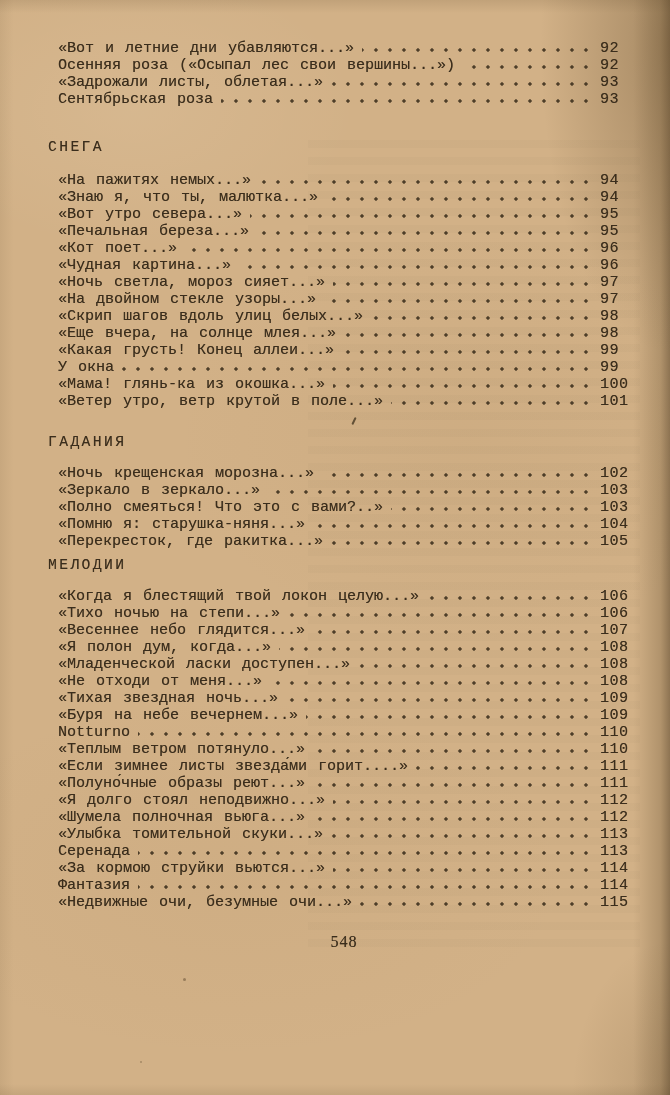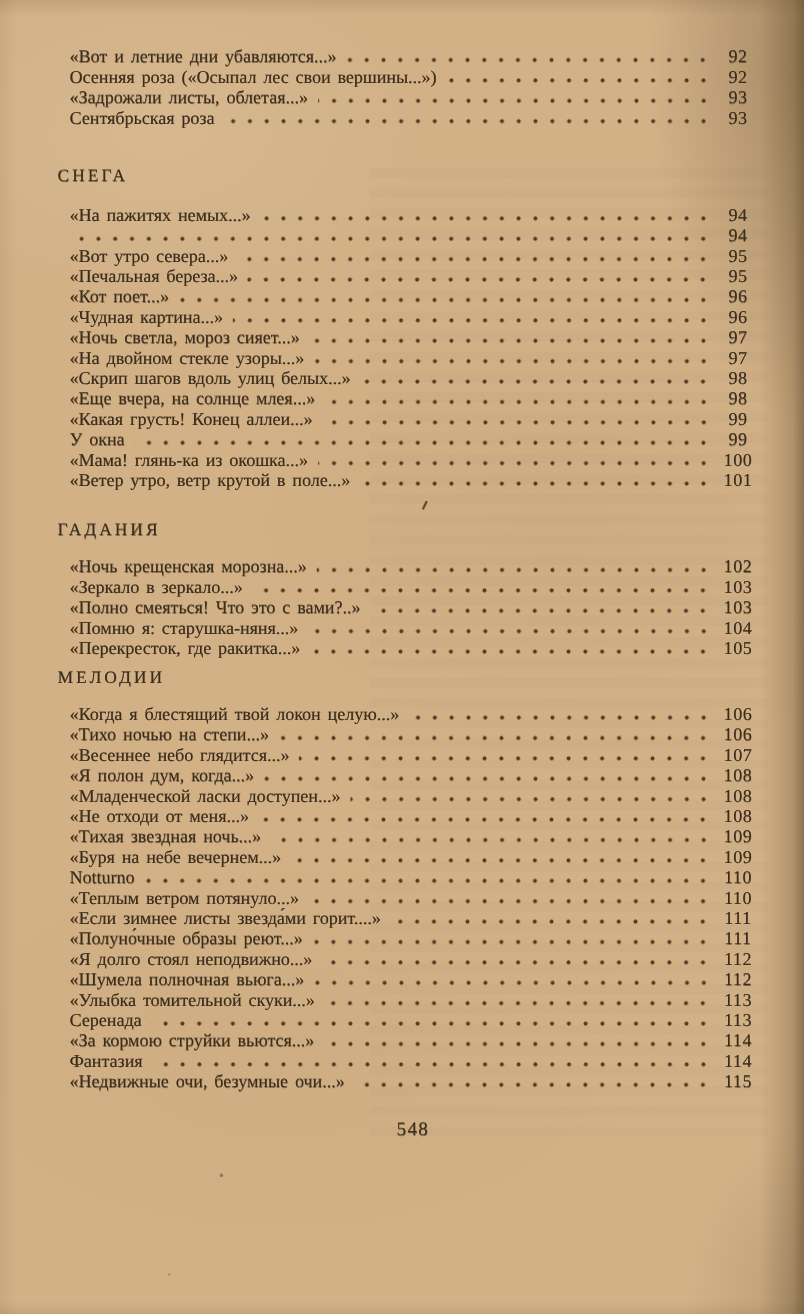--- a/index.html
+++ b/index.html
@@ -28,32 +28,33 @@
   .showthrough {
     position: absolute; left: 46%; right: 30px; top: 140px; bottom: 140px;
     background: repeating-linear-gradient(to bottom,
       rgba(122,108,78,0.045) 0 8px, rgba(122,108,78,0) 8px 17px);
     pointer-events: none;
   }
   .content {
     position: absolute; left: 58px; top: 40px; width: 572px;
     font-size: 15px; line-height: 17px;
     text-shadow: 0.25px 0.25px 0 rgba(58,45,27,0.55);
+    font-family: Liberation Mono, monospace;
   }
   .row { display: flex; align-items: baseline; }
   .title { white-space: nowrap; word-spacing: 2px; flex: 0 0 auto; }
   .leader {
     flex: 1 1 auto; min-width: 10px; height: 4px;
     margin-left: 8px; margin-right: 7px;
     background-image: radial-gradient(circle at 7px 2px, rgba(58,45,27,0.88) 1.4px, rgba(58,45,27,0) 1.95px);
     background-size: 14px 4px;
     background-repeat: repeat-x;
     background-position: right bottom;
   }
-  .pageno { flex: 0 0 auto; min-width: 30px; text-align: center; letter-spacing: 0.5px; }
+  .pageno { flex: 0 0 auto; min-width: 30px; text-align: left; letter-spacing: 0.5px; }
   .heading {
     text-align: left;
     font-size: 14.5px; line-height: 18px;
     letter-spacing: 2.5px;
     margin: 22px 0 14px;
     transform: translateX(-10px);
   }
   .h-1 { margin-top: 30px; margin-bottom: 16px; }
   .h-2 { margin-top: 23px; }
   .h-3 { margin-top: 6px; }
@@ -102,20 +103,21 @@
         <span class="leader"></span>
         <span class="pageno">93</span>
       </div>
       <div class="heading h-1">СНЕГА</div>
       <div class="row">
         <span class="title">«На пажитях немых...»</span>
         <span class="leader"></span>
         <span class="pageno">94</span>
       </div>
       <div class="row">
+        <span class="title">«Знаю я, что ты, малютка...»</span>
         <span class="leader"></span>
         <span class="pageno">94</span>
       </div>
       <div class="row">
         <span class="title">«Вот утро севера...»</span>
         <span class="leader"></span>
         <span class="pageno">95</span>
       </div>
       <div class="row">
         <span class="title">«Печальная береза...»</span>

